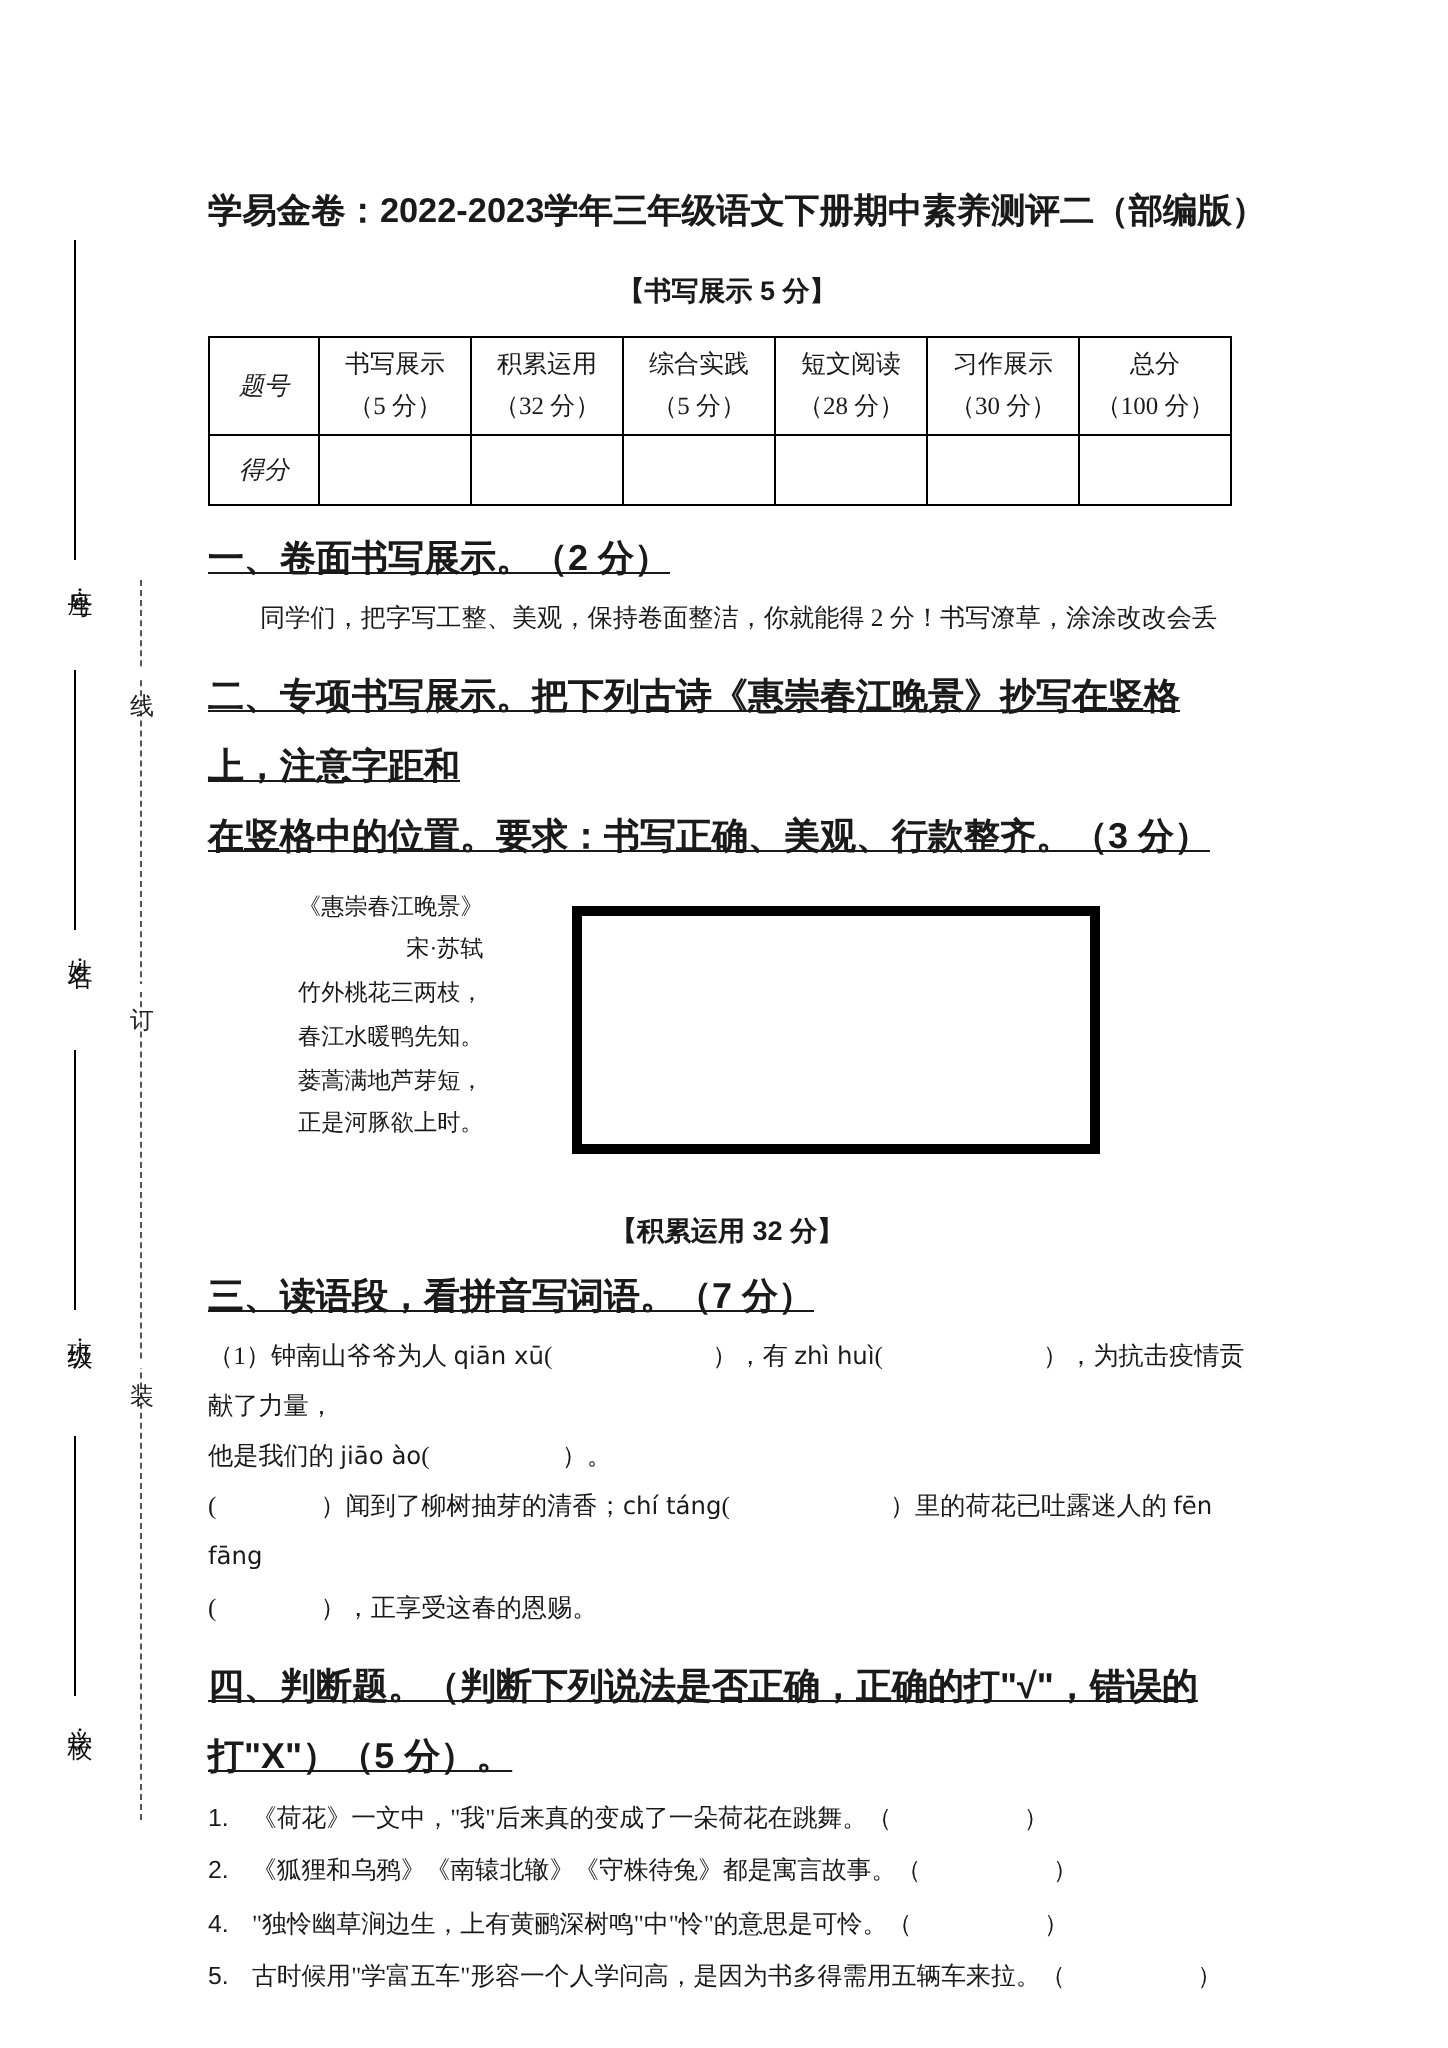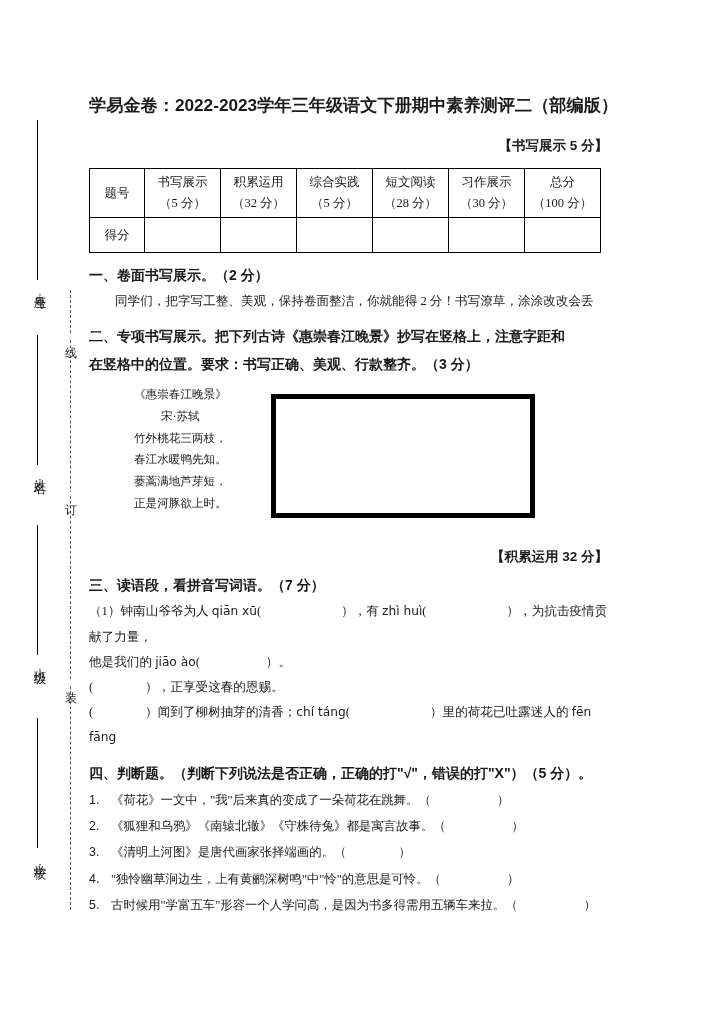--- a/index.html
+++ b/index.html
@@ -57,37 +57,37 @@
     font-size: 12px;
     color: #222;
     writing-mode: vertical-rl;
     text-orientation: upright;
     padding: 2px 0;
   }
 
   
   #page-body {
     position: absolute;
-    left: 89px;
+    left: 104px;
     top: 0;
     width: 519px;
   }
 
   #paper-title {
     margin-top: 93px;
     font-size: 17.2px;
     font-weight: bold;
     letter-spacing: 0px;
     text-align: center;
     white-space: nowrap;
     font-family: "Liberation Sans", "DejaVu Sans", sans-serif;
   }
 
   .center-heading {
-    text-align: right;
+    text-align: center;
     font-weight: bold;
     font-size: 13.5px;
     font-family: "Liberation Sans", "DejaVu Sans", sans-serif;
   }
   #heading-shuxie { margin-top: 20px; }
   #heading-jilei  { margin-top: 16px; margin-bottom: 6px; }
 
   
   #score-table {
     margin-top: 13px;
@@ -97,32 +97,33 @@
   }
   #score-table td {
     border: 1px solid #000;
     text-align: center;
     vertical-align: middle;
     font-size: 12.5px;
     line-height: 1.65;
     padding: 2px 0;
     font-family: "Liberation Serif", "DejaVu Serif", serif;
   }
-  #score-table .col-label { width: 54px; }
+  #score-table .col-label { width: 54px; font-style: italic; }
   #score-table tr.head-row td { height: 44px; }
   #score-table tr.score-row td { height: 30px; }
   .cell-stack span { display: block; text-align: center; }
 
   
   .q-head {
     font-weight: bold;
-    font-size: 14px;
+    font-size: 18px;
     line-height: 1.95;
     font-family: "Liberation Sans", "DejaVu Sans", sans-serif;
     margin-top: 9px;
+    text-decoration: underline;
   }
   .q-body {
     font-size: 12.6px;
     line-height: 2.0;
     font-family: "Liberation Serif", "DejaVu Serif", serif;
   }
   .indent2 { text-indent: 26px; }
 
   
   #poem-area {
@@ -133,21 +134,21 @@
   #poem-text {
     position: absolute;
     left: 45px;
     top: 0;
     font-size: 11.6px;
     line-height: 1.88;
     font-family: "Liberation Serif", "DejaVu Serif", serif;
     white-space: nowrap;
   }
   #poem-text .poem-line { display: block; text-align: right; }
-  #poem-text .poem-c { text-align: center; }
+  #poem-text .poem-c { text-align: right; }
   #writing-box {
     position: absolute;
     left: 182px;
     top: 10px;
     width: 264px;
     height: 124px;
     border: 5px solid #000;
     background: #fff;
     box-sizing: border-box;
   }
@@ -267,37 +268,34 @@
   <div class="q-head" style="margin-top:0">三、读语段，看拼音写词语。（7 分）</div>
 
   <div class="q-body">
     <span>（1）钟南山爷爷为人 </span><span class="py">qiān xū</span><span class="blank-paren">(<span class="gap-l"></span></span><span>），有 </span><span class="py">zhì huì</span><span class="blank-paren">(<span class="gap-l"></span></span><span>），为抗击疫情贡献了力量，</span>
   </div>
   <div class="q-body">
     <span>他是我们的 </span><span class="py">jiāo ào</span><span class="blank-paren">(<span class="gap-m"></span></span><span>）。</span>
   </div>
 
   <div class="q-body">
+    <span class="blank-paren">(<span class="gap-s"></span></span><span>）闻到了柳树抽芽的清香；</span><span class="py">chí táng</span><span class="blank-paren">(<span class="gap-l"></span></span><span>）里的荷花已吐露迷人的 </span><span class="py">fēn fāng</span>
+  </div>
+  <div class="q-body">
     <span class="blank-paren">(<span class="gap-s"></span></span><span>），正享受这春的恩赐。</span>
-  </div>
-  <div class="q-body">
-    <span class="blank-paren">(<span class="gap-s"></span></span><span>）闻到了柳树抽芽的清香；</span><span class="py">chí táng</span><span class="blank-paren">(<span class="gap-l"></span></span><span>）里的荷花已吐露迷人的 </span><span class="py">fēn fāng</span>
   </div>
 
   <div class="q-head">四、判断题。（判断下列说法是否正确，正确的打"√"，错误的打"X"）（5 分）。</div>
 
   <div class="tf-item">
     <span class="tf-num">1.</span><span>《荷花》一文中，"我"后来真的变成了一朵荷花在跳舞。（</span><span class="gap-m"></span><span>）</span>
   </div>
   <div class="tf-item">
     <span class="tf-num">2.</span><span>《狐狸和乌鸦》《南辕北辙》《守株待兔》都是寓言故事。（</span><span class="gap-m"></span><span>）</span>
   </div>
   <div class="tf-item">
-    <span class="tf-num">3.</span><span>《清明上河图》是唐代画家张择端画的。（</span><span class="gap-s"></span><span>）</span>
-  </div>
-  <div class="tf-item">
     <span class="tf-num">4.</span><span>"独怜幽草涧边生，上有黄鹂深树鸣"中"怜"的意思是可怜。（</span><span class="gap-m"></span><span>）</span>
   </div>
   <div class="tf-item">
     <span class="tf-num">5.</span><span>古时候用"学富五车"形容一个人学问高，是因为书多得需用五辆车来拉。（</span><span class="gap-m"></span><span>）</span>
   </div>
 
 </div>
 
 </body></html>

